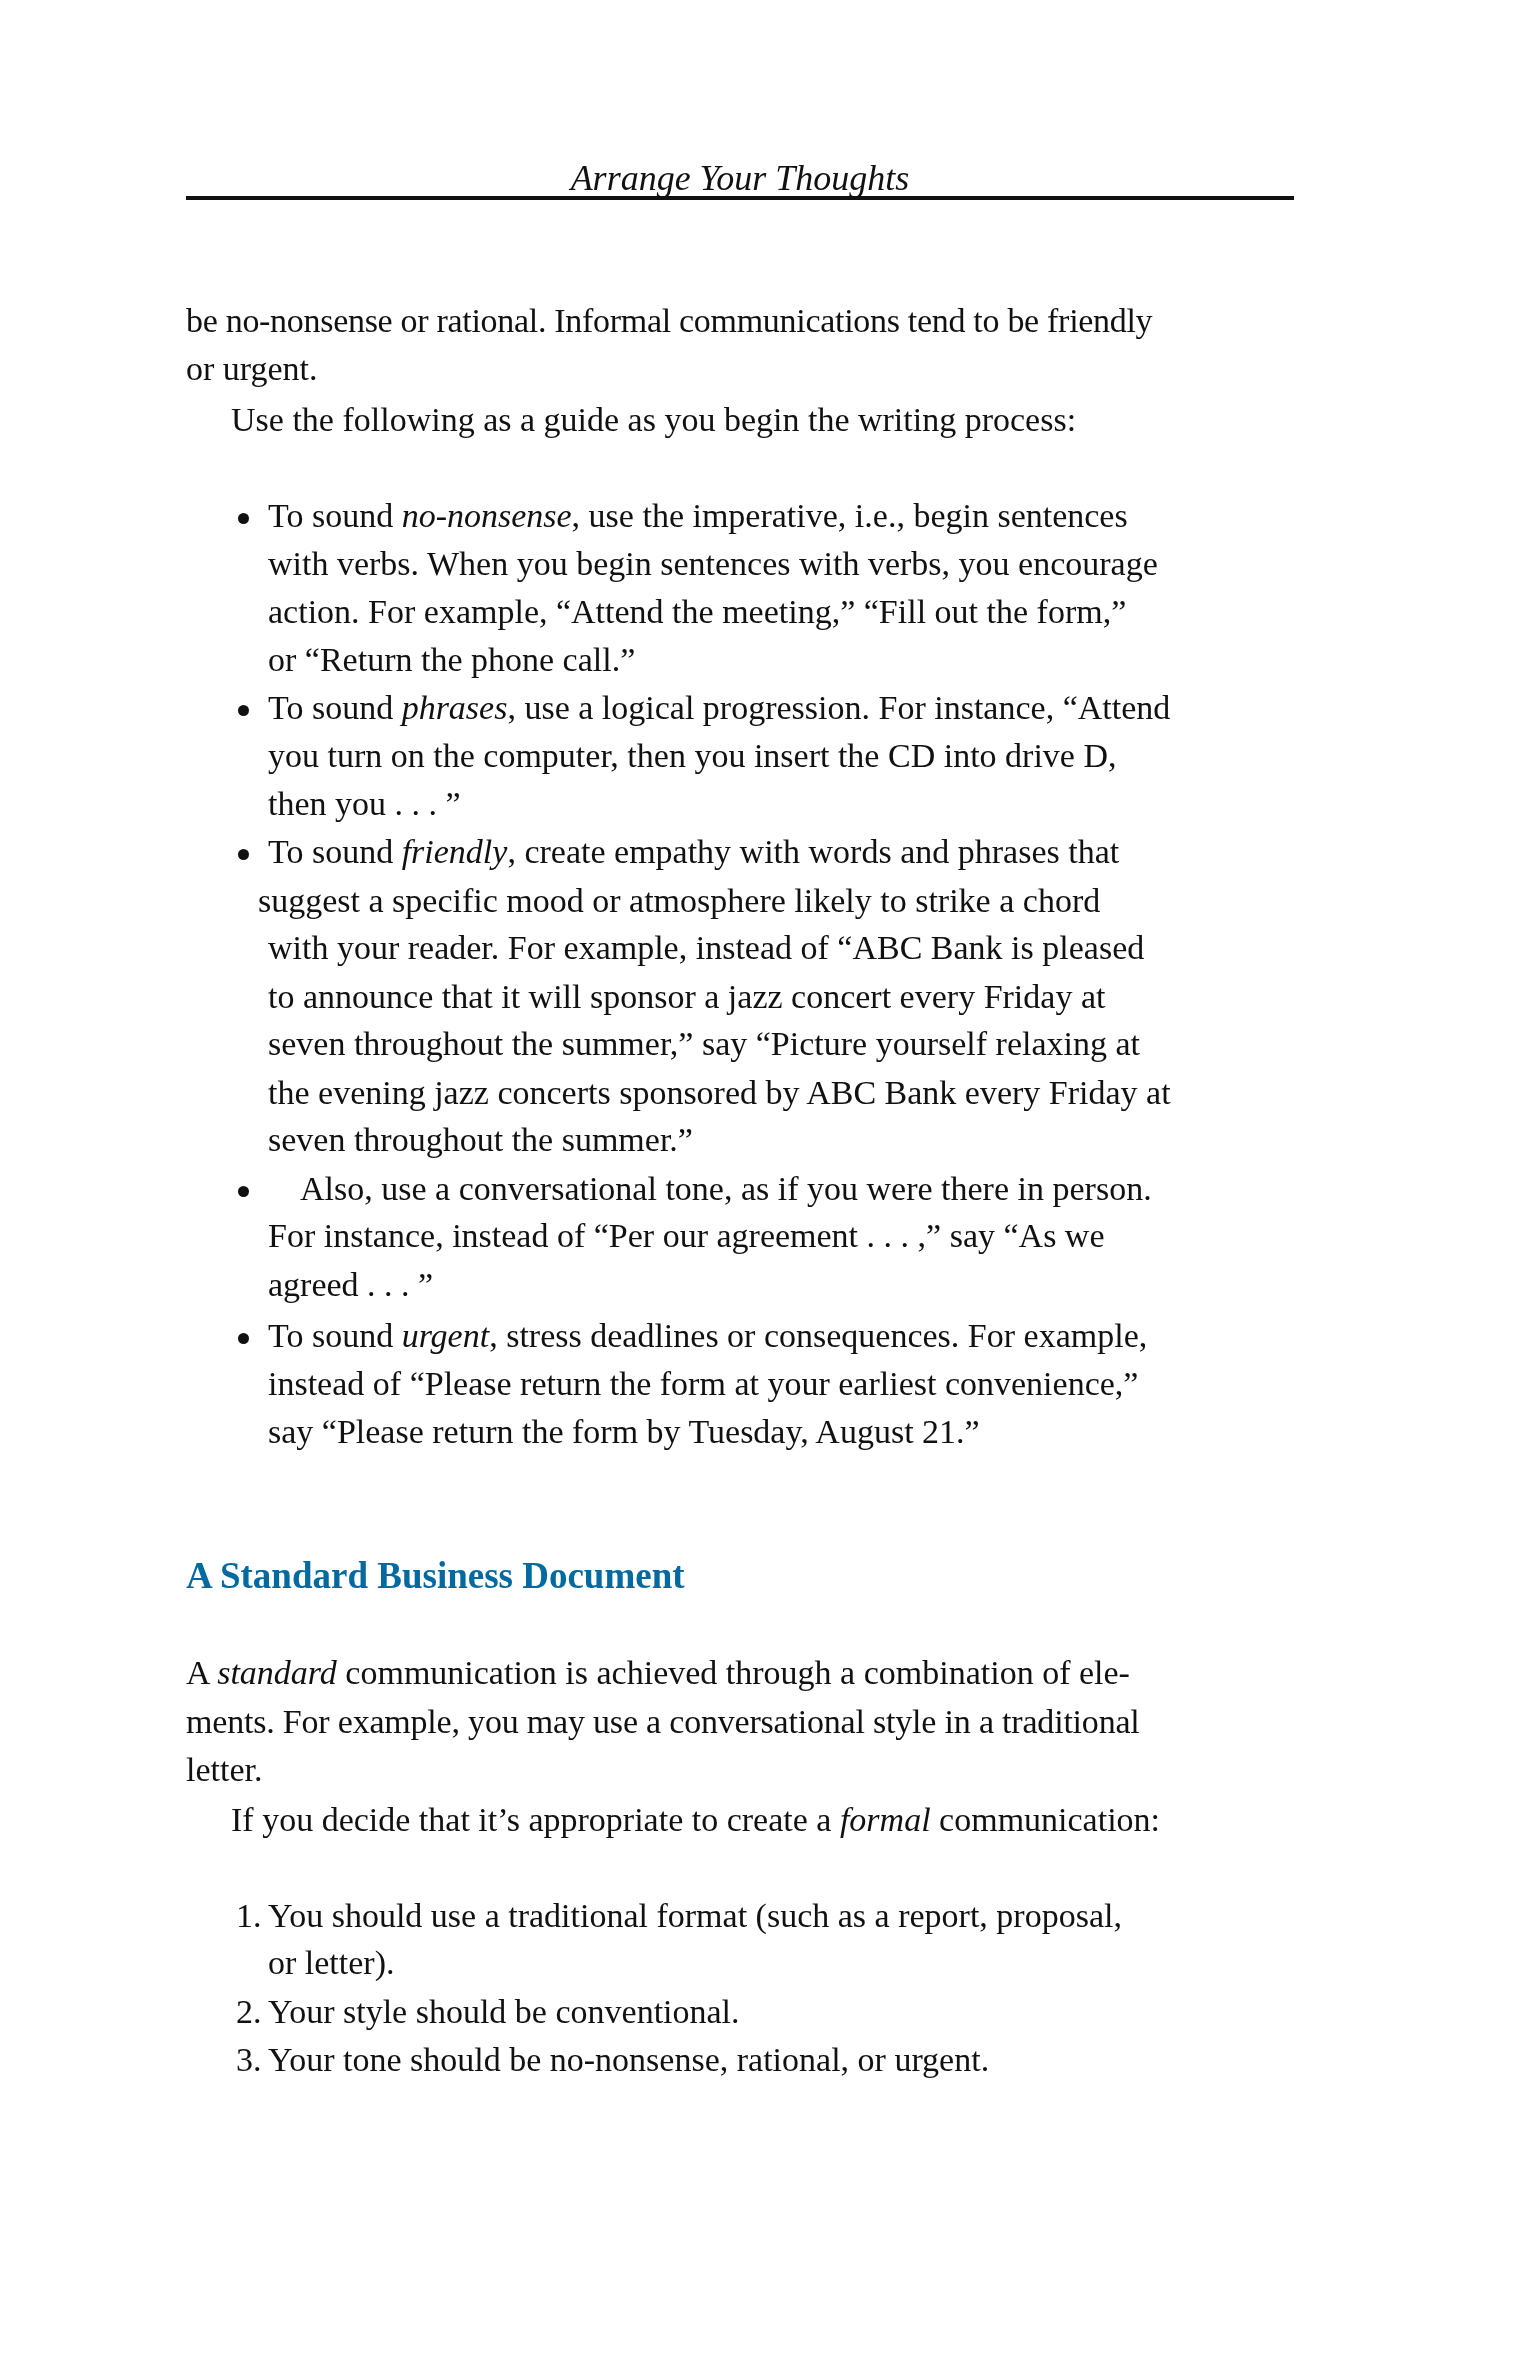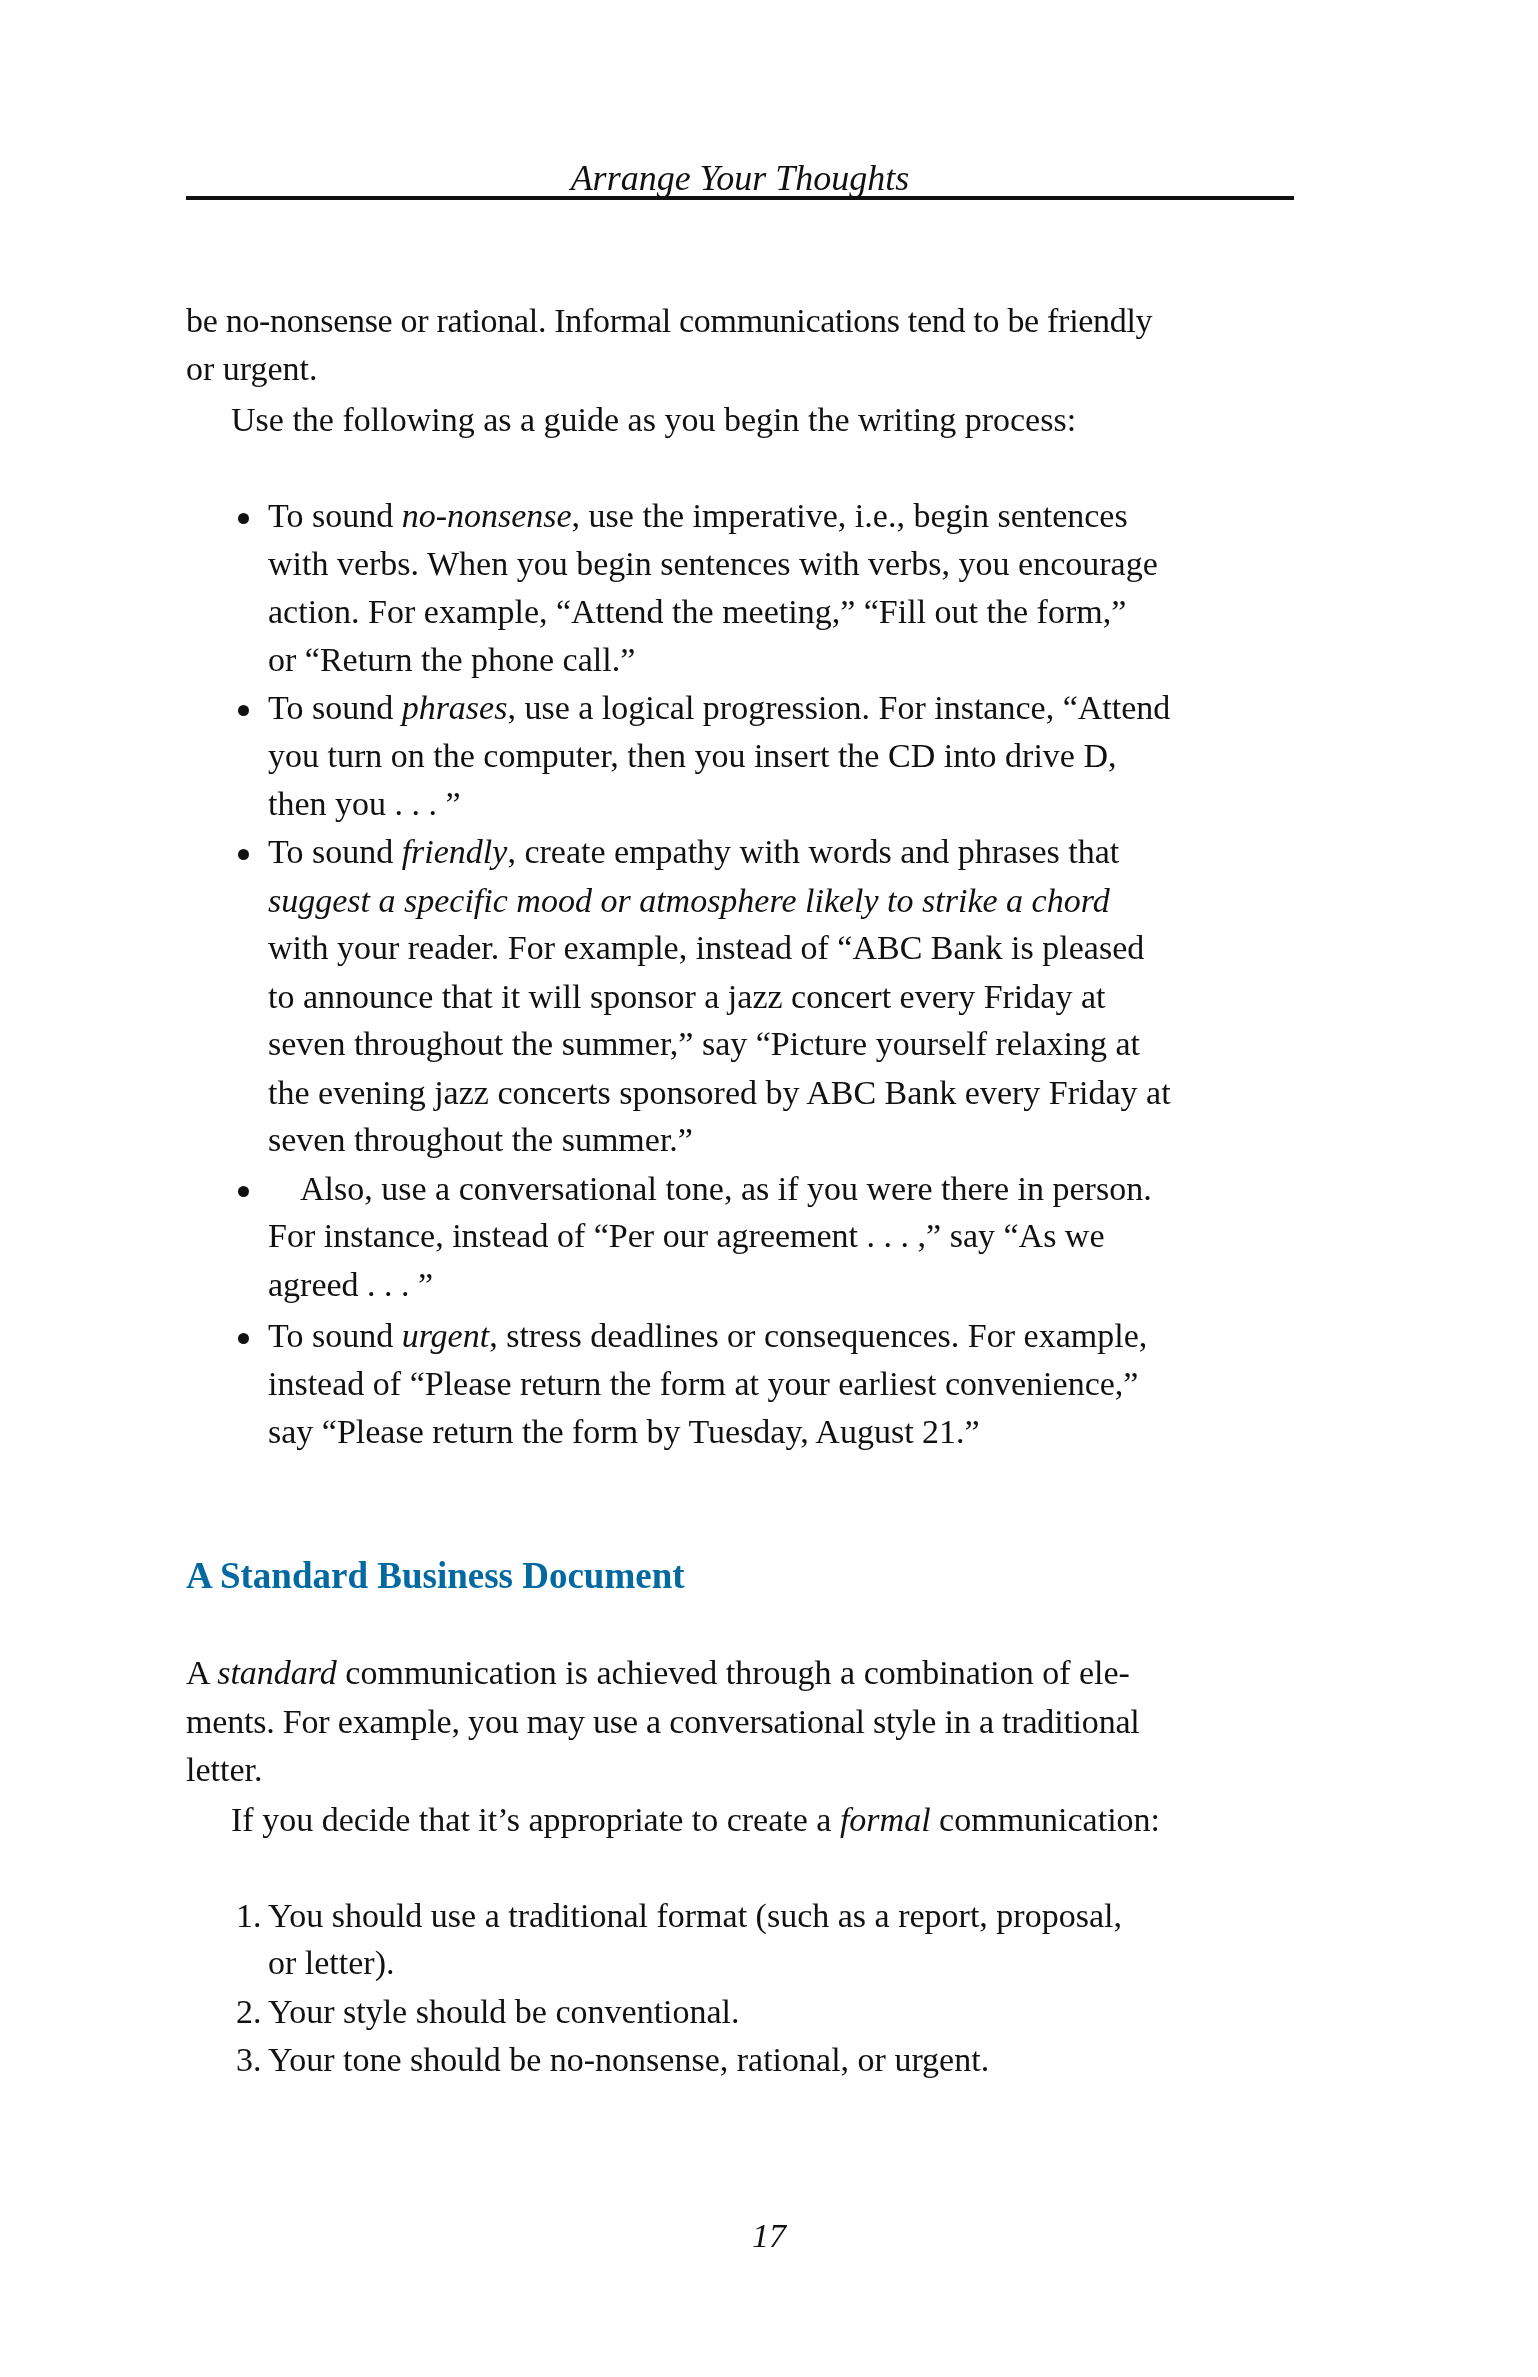--- a/index.html
+++ b/index.html
@@ -50,21 +50,21 @@
     <div class="ln" style="left:268px; top:595px;">action. For example, “Attend the meeting,” “Fill out the form,”</div>
     <div class="ln" style="left:268px; top:643px;">or “Return the phone call.”</div>
 
     <div class="bullet" style="left:238px; top:705px;"></div>
     <div class="ln" style="left:268px; top:691px;"><span>To sound </span><i>phrases</i><span>, use a logical progression. For instance, “Attend</span></div>
     <div class="ln" style="left:268px; top:739px;">you turn on the computer, then you insert the CD into drive D,</div>
     <div class="ln" style="left:268px; top:787px;">then you . . . ”</div>
 
     <div class="bullet" style="left:238px; top:849px;"></div>
     <div class="ln" style="left:268px; top:835px;"><span>To sound </span><i>friendly</i><span>, create empathy with words and phrases that</span></div>
-    <div class="ln" style="left:268px; top:884px;font-style:italic;">suggest a specific mood or atmosphere likely to strike a chord</div>
+    <div class="ln" style="left:258px; top:884px;">suggest a specific mood or atmosphere likely to strike a chord</div>
     <div class="ln" style="left:268px; top:931px;">with your reader. For example, instead of “ABC Bank is pleased</div>
     <div class="ln" style="left:268px; top:980px;">to announce that it will sponsor a jazz concert every Friday at</div>
     <div class="ln" style="left:268px; top:1027px;">seven throughout the summer,” say “Picture yourself relaxing at</div>
     <div class="ln" style="left:268px; top:1076px;">the evening jazz concerts sponsored by ABC Bank every Friday at</div>
     <div class="ln" style="left:268px; top:1123px;">seven throughout the summer.”</div>
 
     <div class="bullet" style="left:238px; top:1186px;"></div>
     <div class="ln" style="left:268px; top:1172px;margin-left:32px;">Also, use a conversational tone, as if you were there in person.</div>
     <div class="ln" style="left:268px; top:1219px;">For instance, instead of “Per our agreement . . . ,” say “As we</div>
     <div class="ln" style="left:268px; top:1268px;">agreed . . . ”</div>
@@ -88,15 +88,14 @@
     <div class="ln" style="left:268px; top:1899px;">You should use a traditional format (such as a report, proposal,</div>
     <div class="ln" style="left:268px; top:1946px;">or letter).</div>
 
     <div class="num ln" style="left:236px; top:1995px;">2.</div>
     <div class="ln" style="left:268px; top:1995px;">Your style should be conventional.</div>
 
     <div class="num ln" style="left:236px; top:2043px;">3.</div>
     <div class="ln" style="left:268px; top:2043px;">Your tone should be no-nonsense, rational, or urgent.</div>
   </div>
 
-  <div class="page-number">17</div>
 </div>
 
 
 </body></html>

